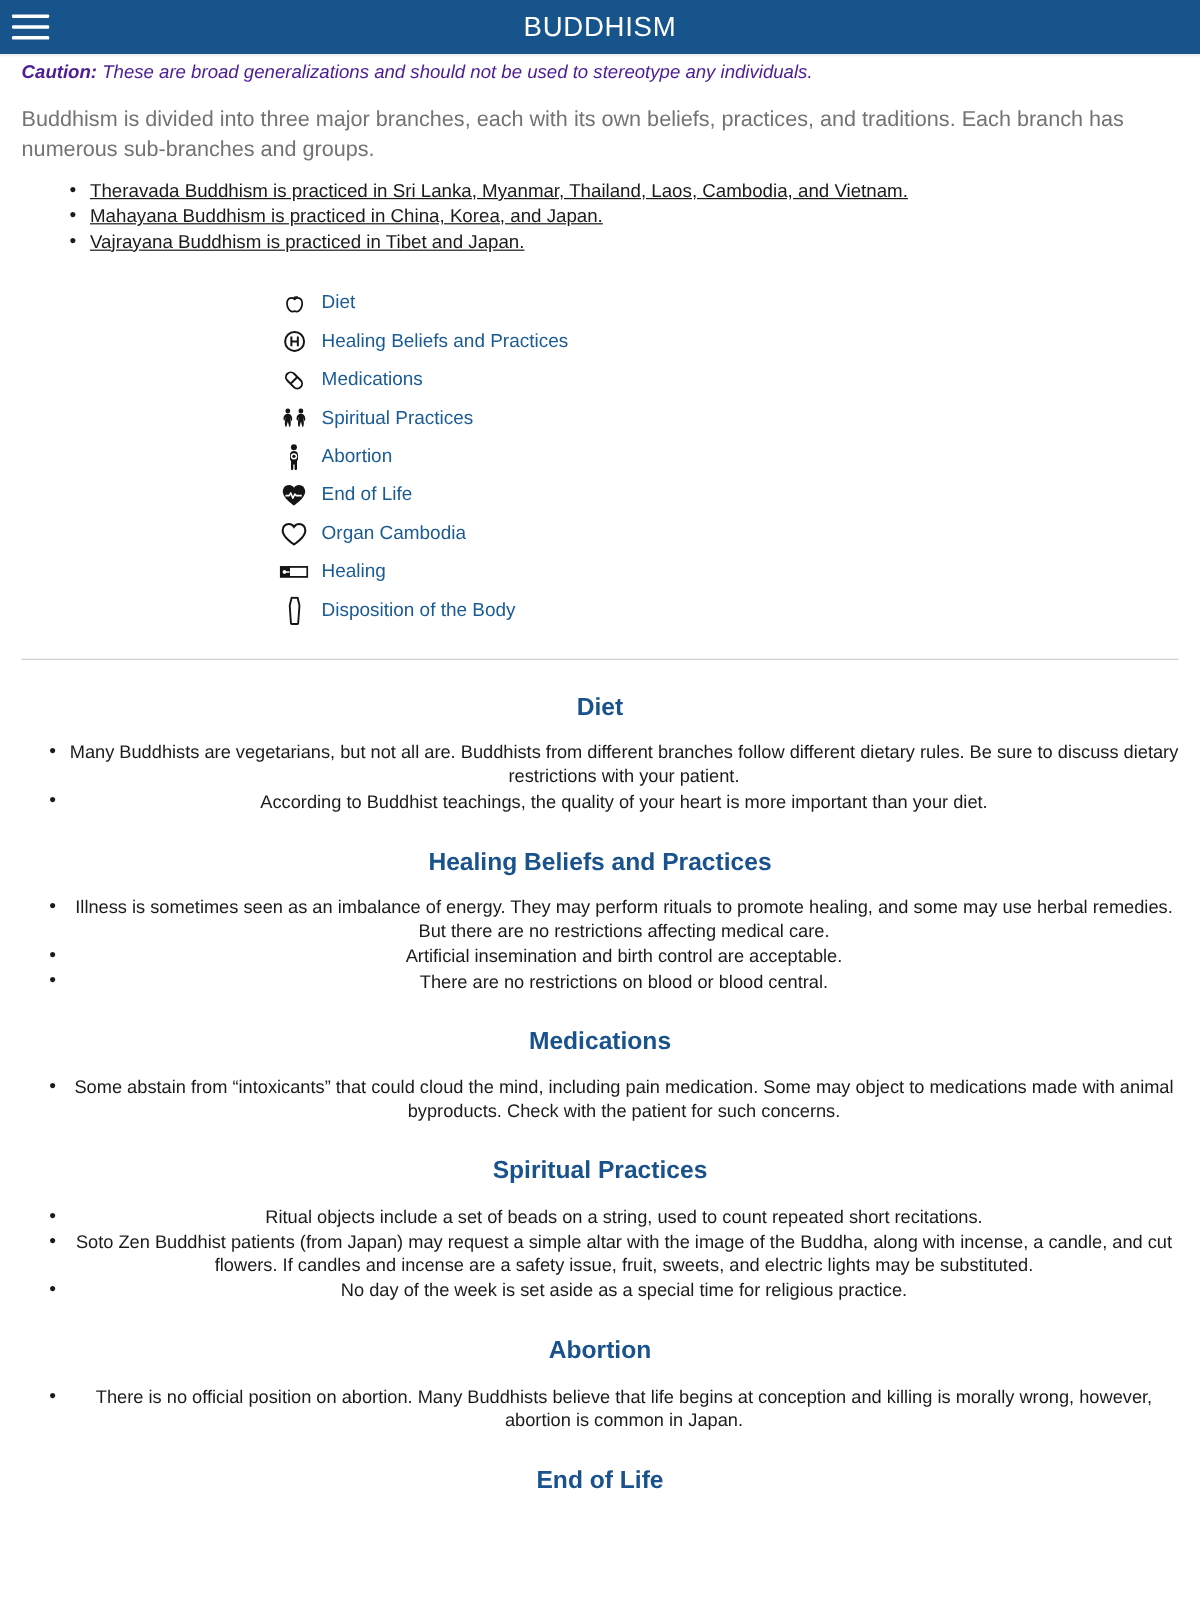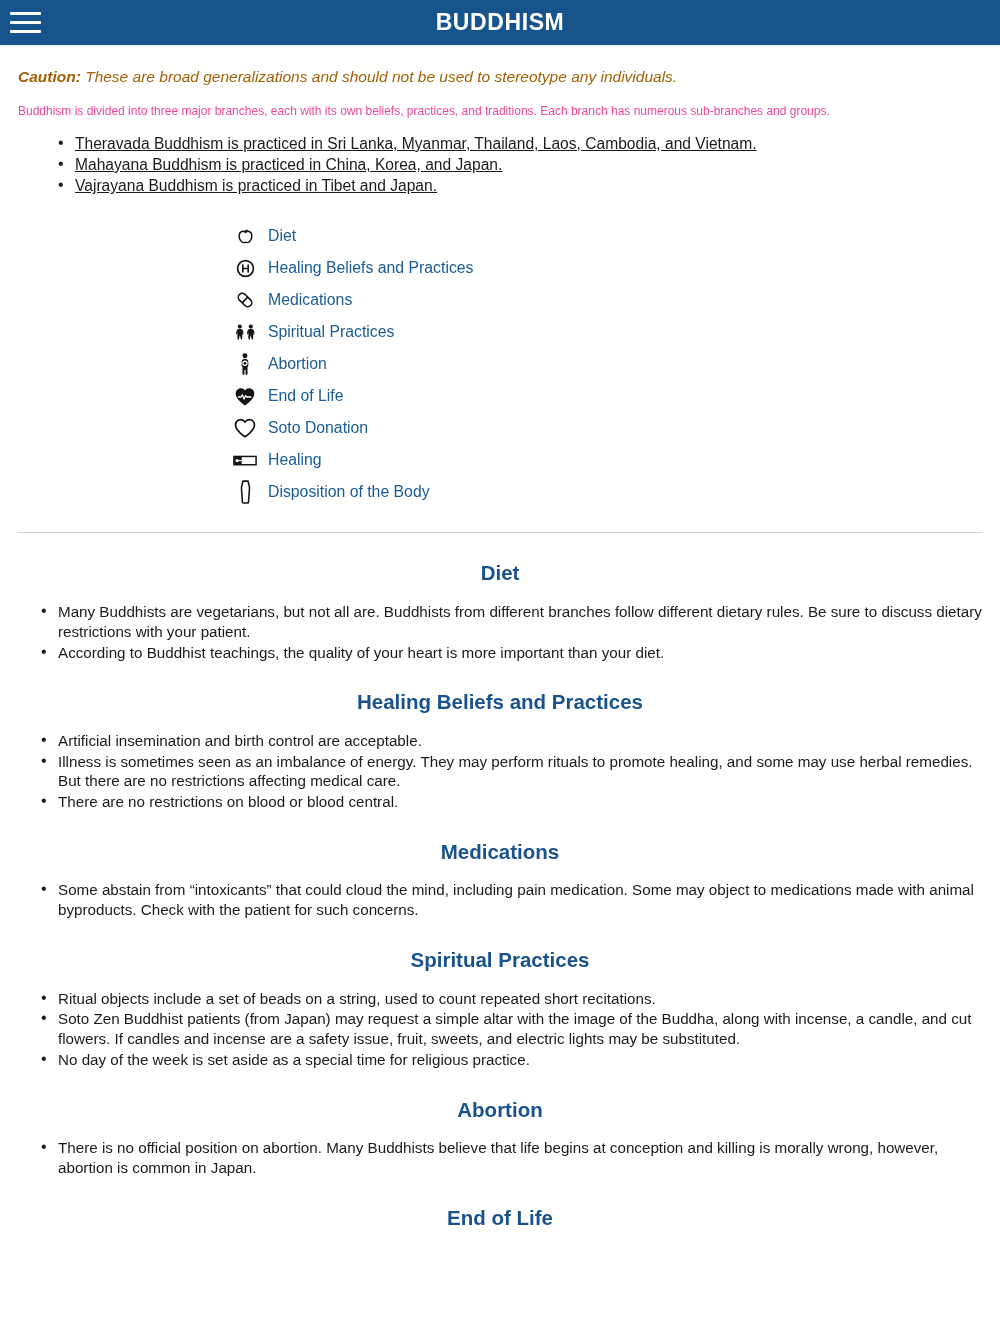--- a/index.html
+++ b/index.html
@@ -18,21 +18,21 @@
   .appbar {
     position: relative;
     height: 45px;
     background: #17548c;
     display: flex;
     align-items: center;
     justify-content: center;
   }
   .appbar-title {
     font-size: 23px;
-    font-weight: bold;
+    font-weight: normal;
     color: #ffffff;
     letter-spacing: 0.6px;
     line-height: 1;
     margin: 0;
     padding-bottom: 1px;
     text-align: right;
   }
   .menu-btn {
     position: absolute;
     left: 10px;
@@ -61,30 +61,30 @@
     background: #f2f2f2;
   }
 
   
   .page { padding: 0 18px; }
 
   .caution {
     font-style: italic;
     font-size: 15.5px;
     line-height: 1.32;
-    margin: 20px 0 0 0;
-    color: #a16207;
+    margin: 4px 0 0 0;
+    color: #4c1d95;
   }
   .caution b { font-weight: bold; font-style: italic; }
 
   .para {
-    font-size: 12px;
+    font-size: 18px;
     line-height: 1.35;
     margin: 16px 0 0 0;
-    color: #ec4899;
+    color: #737373;
   }
 
   ul.intro-list {
     margin: 14px 0 0 0;
     padding-left: 57px;
     list-style: none;
     text-decoration: underline;
   }
   ul.intro-list li {
     position: relative;
@@ -142,20 +142,21 @@
     color: #19528c;
     font-weight: bold;
     font-size: 20.5px;
     margin: 28px 0 0 0;
     line-height: 1.2;
   }
   ul.sec-list {
     margin: 16px 0 0 0;
     padding-left: 40px;
     list-style: none;
+    text-align: center;
   }
   ul.sec-list li {
     position: relative;
     font-size: 15.2px;
     line-height: 1.3;
     margin: 0 0 1px 0;
     color: #1b1b1b;
   }
   ul.sec-list li::before {
     content: "\2022";
@@ -265,21 +266,21 @@
       </span>
       <a href="#">End of Life</a>
     </li>
 
     <li>
       <span class="ico">
         <svg width="22" height="20" viewBox="0 0 24 22">
           <path d="M12 20.6S1.6 14 1.6 7.7C1.6 4.3 4.1 1.8 7.2 1.8c2 0 3.7 1 4.8 2.6 1.1-1.6 2.8-2.6 4.8-2.6 3.1 0 5.6 2.5 5.6 5.9 0 6.3-10.4 12.9-10.4 12.9z" fill="none" stroke="#141414" stroke-width="1.9"></path>
         </svg>
       </span>
-      <a href="#">Soto Donation</a>
+      <a href="#">Organ Cambodia</a>
     </li>
 
     <li>
       <span class="ico">
         <svg width="24" height="13" viewBox="0 0 26 14">
           <rect x="1" y="2.6" width="24" height="9" fill="none" stroke="#141414" stroke-width="1.6"></rect>
           <rect x="1" y="2.6" width="8.4" height="9" fill="#141414"></rect>
           <circle cx="4.4" cy="7.1" r="1.7" fill="#ffffff"></circle>
           <path d="M5.8 7.1h3.2" stroke="#ffffff" stroke-width="1.3"></path>
         </svg>
@@ -303,22 +304,22 @@
     <h2 class="sec-title">Diet</h2>
     <ul class="sec-list">
       <li>Many Buddhists are vegetarians, but not all are. Buddhists from different branches follow different dietary rules. Be sure to discuss dietary restrictions with your patient.</li>
       <li>According to Buddhist teachings, the quality of your heart is more important than your diet.</li>
     </ul>
   </div>
 
   <div class="section">
     <h2 class="sec-title">Healing Beliefs and Practices</h2>
     <ul class="sec-list">
+      <li>Illness is sometimes seen as an imbalance of energy. They may perform rituals to promote healing, and some may use herbal remedies. But there are no restrictions affecting medical care.</li>
       <li>Artificial insemination and birth control are acceptable.</li>
-      <li>Illness is sometimes seen as an imbalance of energy. They may perform rituals to promote healing, and some may use herbal remedies. But there are no restrictions affecting medical care.</li>
       <li>There are no restrictions on blood or blood central.</li>
     </ul>
   </div>
 
   <div class="section">
     <h2 class="sec-title">Medications</h2>
     <ul class="sec-list">
       <li>Some abstain from “intoxicants” that could cloud the mind, including pain medication. Some may object to medications made with animal byproducts. Check with the patient for such concerns.</li>
     </ul>
   </div>

